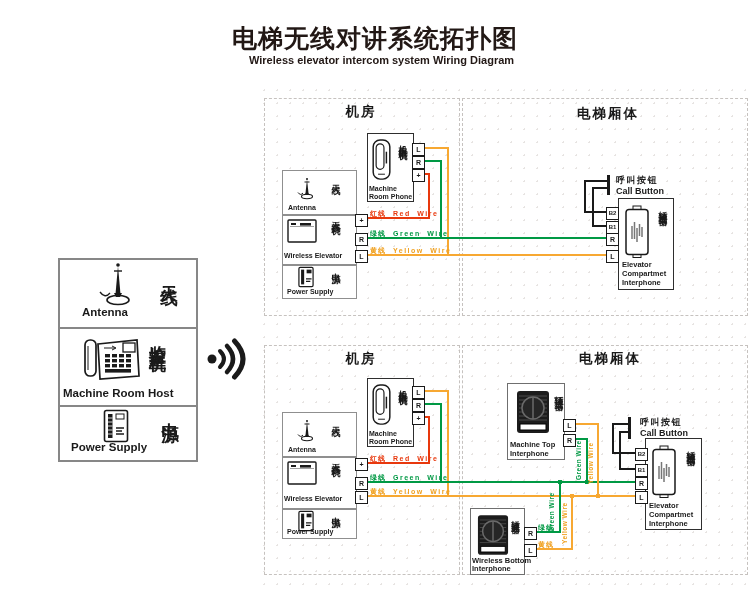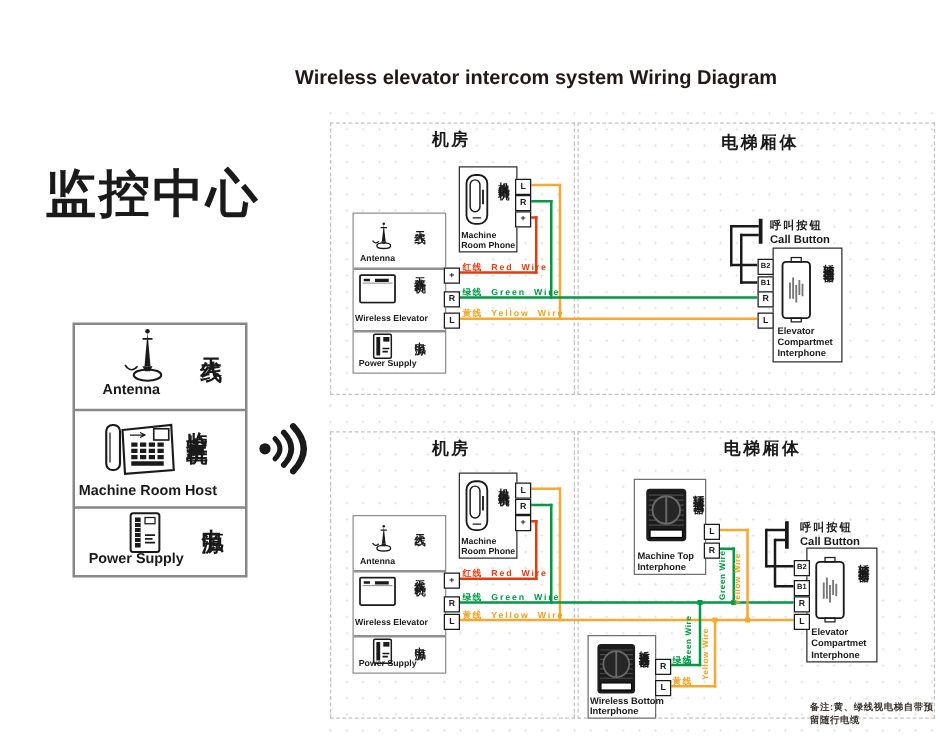--- a/index.html
+++ b/index.html
@@ -26,36 +26,36 @@
   .en{position:absolute;font-weight:bold;font-size:7.5px;white-space:nowrap;z-index:3;}
   .en7{font-size:7px;}
   .en11{font-size:11.5px;}
   .wl{position:absolute;font-weight:bold;font-size:7px;white-space:nowrap;z-index:3;}
   .wl .zh{letter-spacing:1px;margin-right:7px;}
   .wl .ew{letter-spacing:1.5px;word-spacing:3px;}
   .c-red{color:#e8380d;} .c-green{color:#009944;} .c-yellow{color:#f0a01e;}
   .vlabel{position:absolute;writing-mode:vertical-rl;transform:rotate(180deg);
           font-weight:bold;font-size:6.5px;letter-spacing:.5px;white-space:nowrap;z-index:3;}
   .title-zh{position:absolute;left:232px;top:22px;font-size:25px;font-weight:bold;letter-spacing:1px;color:#221815;}
-  .title-en{position:absolute;left:236px;top:54px;font-size:16px;font-weight:bold;color:#221815;}
+  .title-en{position:absolute;left:249px;top:54px;font-size:11px;font-weight:bold;color:#221815;}
   .mc-head{position:absolute;left:36px;top:128px;font-size:41px;font-weight:bold;letter-spacing:2px;color:#1a1a1a;}
   .divline{position:absolute;height:2px;background:#878787;}
   .note{position:absolute;left:648px;top:561px;font-size:7.5px;font-weight:bold;letter-spacing:.5px;color:#3a332f;z-index:3;}
   svg{display:block;}
 </style>
 </head>
 <body>
 
 <div id="canvas">
 
   <div class="dots"></div>
 
+  <div class="title-zh">电梯无线对讲系统拓扑图</div>
   <div class="title-en">Wireless elevator intercom system Wiring Diagram</div>
 
-  <div class="mc-head">监控中心</div>
 
   <div class="box" style="left:58px;top:258px;width:136px;height:200px;border:2px solid #878787;">
     <div class="divline" style="left:0;top:67px;width:136px;"></div>
     <div class="divline" style="left:0;top:145px;width:136px;"></div>
   </div>
 
   <div class="abs" style="left:96px;top:262px;z-index:3;">
     <svg width="44" height="46" viewBox="0 0 44 46">
       <circle cx="22" cy="3" r="1.8" fill="#1a1a1a"></circle>
       <polygon points="22,4 19.6,31 24.4,31" fill="#1a1a1a"></polygon>
@@ -379,15 +379,14 @@
   </div>
   <div class="h lgreen" style="left:535px;top:531px;width:26px;"></div>
   <div class="v lgreen" style="left:559px;top:481px;height:52px;"></div>
   <div class="h lyellow" style="left:535px;top:548px;width:38px;"></div>
   <div class="v lyellow" style="left:571px;top:495px;height:55px;"></div>
   <div class="dot lgreen" style="left:558px;top:480px;"></div>
   <div class="dot lyellow" style="left:570px;top:494px;"></div>
   <div class="vlabel c-green" style="left:548px;top:492px;height:40px;">Green Wire</div>
   <div class="vlabel c-yellow" style="left:561px;top:496px;height:48px;">Yellow Wire</div>
 
-  <div class="note">备注:黄、绿线视电梯自带预留随行电缆</div>
 
 </div>
 
 </body></html>

